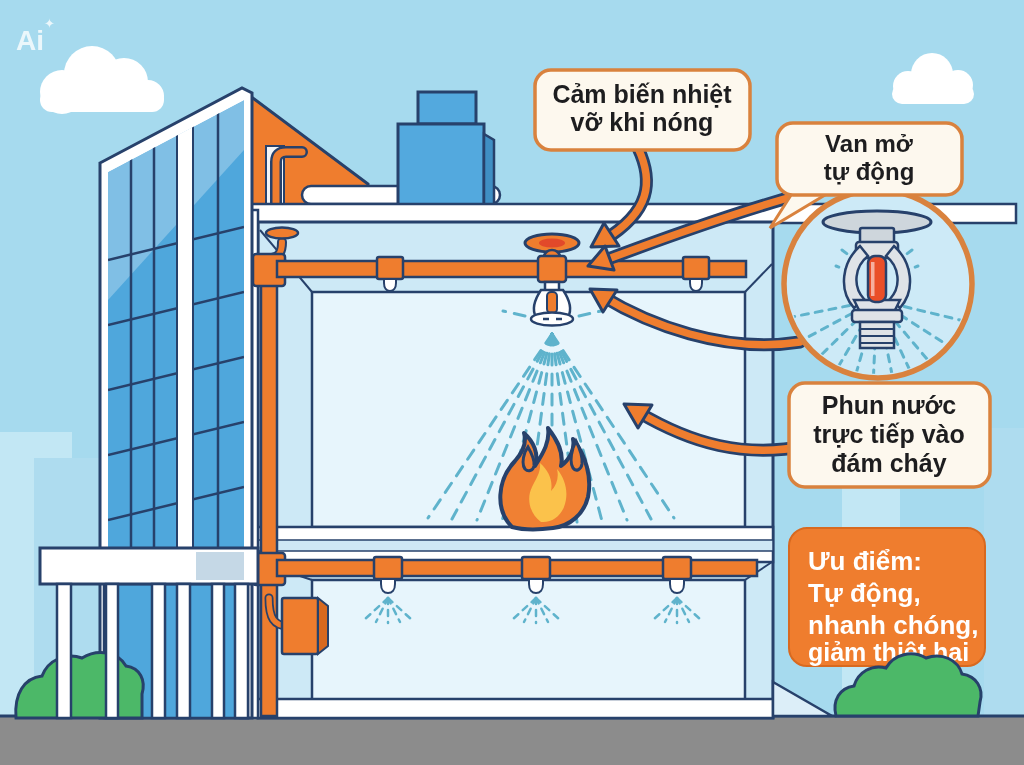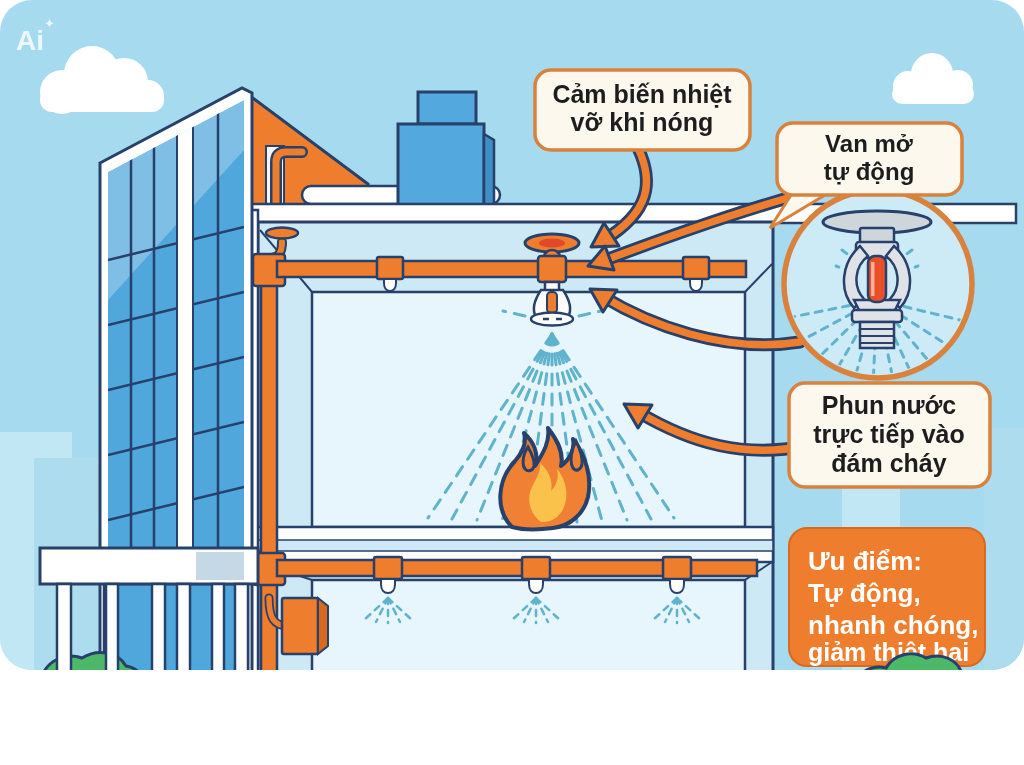--- a/index.html
+++ b/index.html
@@ -1,16 +1,16 @@
 <!DOCTYPE html>
 <html><head>
 <meta charset="utf-8">
 <style>
   html,body{margin:0;padding:0;background:#ffffff;}
-  .stage{width:1024px;height:670px;position:relative;overflow:hidden;border-radius:32px;}
+  .stage{width:1024px;height:765px;position:relative;overflow:hidden;}
   svg{display:block;}
   .co-text{font-family:"Liberation Sans","DejaVu Sans",sans-serif;font-weight:600;fill:#1d1d1f;}
   .co-text-light{font-family:"Liberation Sans","DejaVu Sans",sans-serif;font-weight:600;fill:#ffffff;}
   .wm{font-family:"Liberation Sans","DejaVu Sans",sans-serif;font-weight:700;fill:rgba(255,255,255,0.78);}
 </style>
 </head>
 <body>
 
 <div class="stage">
 <svg width="1024" height="765" viewBox="0 0 1024 765">

